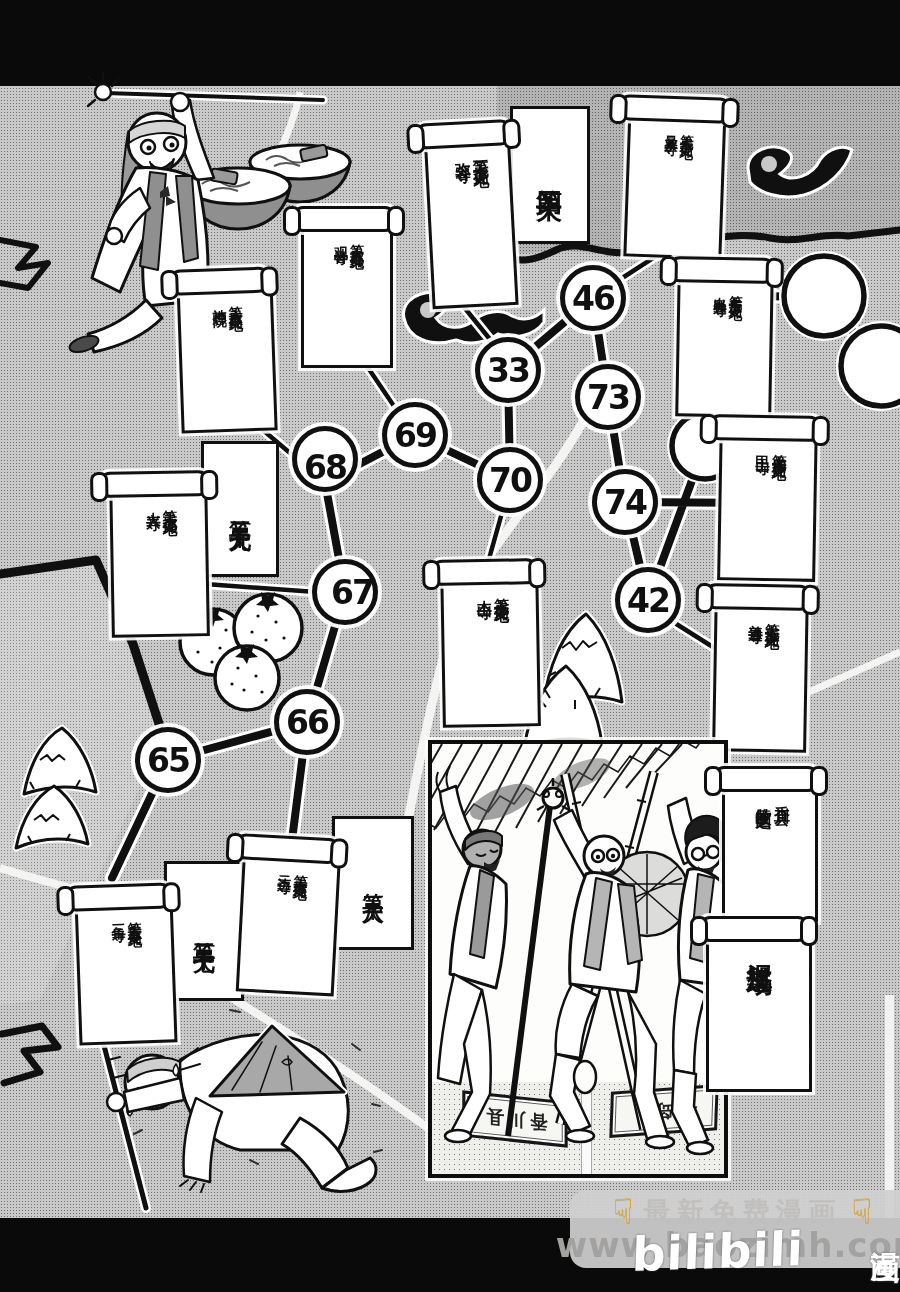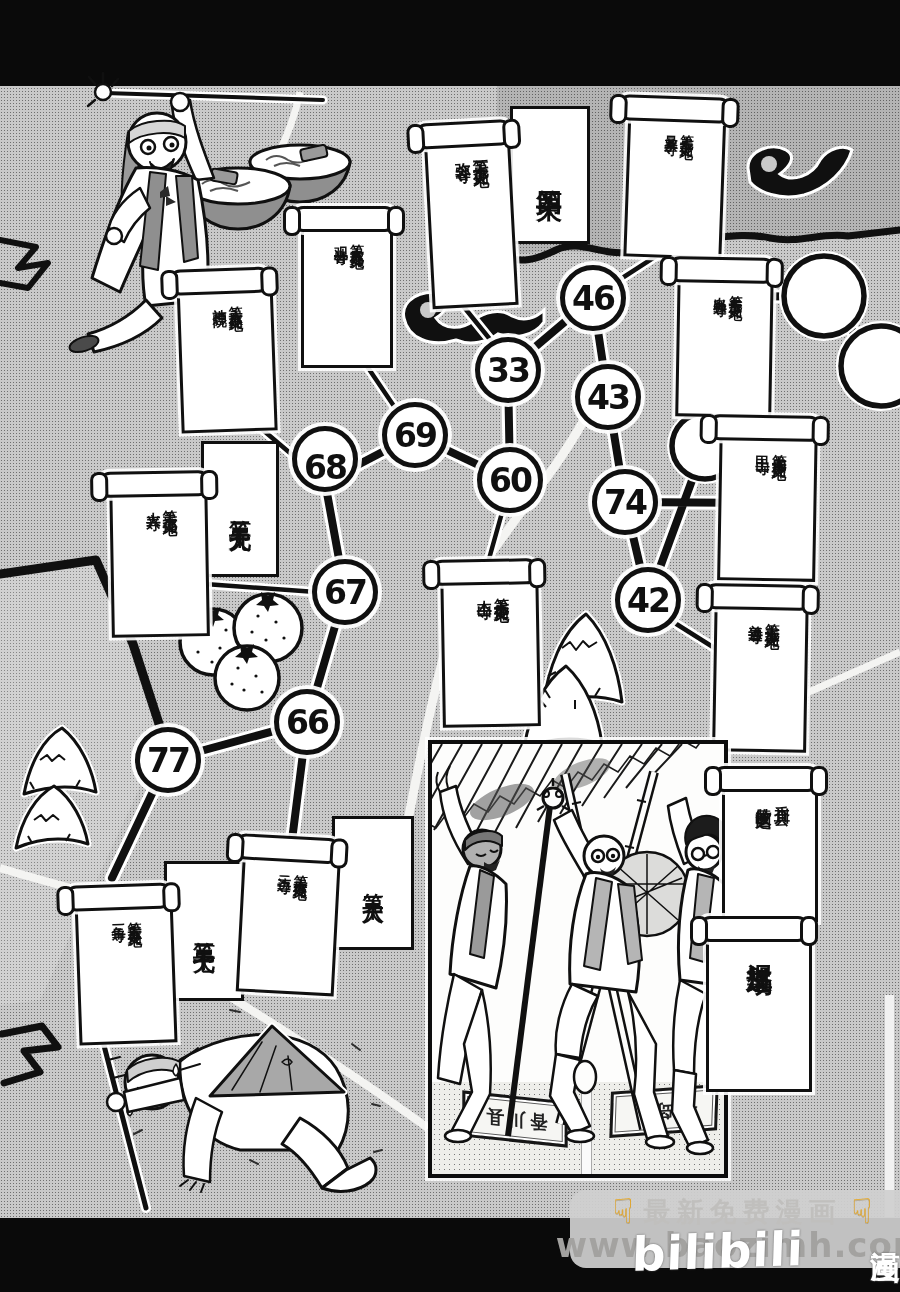--- a/index.html
+++ b/index.html
@@ -263,45 +263,45 @@
       <path d="M188,1180 l-8,6 M196,1182 l-6,8 M204,1184 l-3,8" stroke="#101010" stroke-width="2" fill="none"></path>
       <path d="M300,1118 C322,1130 340,1148 348,1168 L322,1188 C310,1168 296,1152 282,1144 Z" fill="#fff" stroke="#101010" stroke-width="3"></path>
       <path d="M322,1188 C338,1194 358,1192 370,1182 C378,1175 378,1164 370,1158 L346,1170 Z" fill="#fff" stroke="#101010" stroke-width="3"></path>
       <g stroke="#2e2e2e" stroke-width="2" fill="none">
         <path d="M96,1016 l10,-4 M230,1010 l10,2 M352,1044 l8,6 M372,1104 l8,2 M374,1152 l8,-2 M160,1044 l8,-6 M250,1160 l8,4 M142,1130 l-8,4"></path>
       </g>
     </g>
   </svg>
 
   <div class="node" style="left:135px;top:727px;">
-      <span>77</span>
+      <span>65</span>
     </div>
   <div class="node" style="left:274px;top:689px;">
       <span>66</span>
     </div>
-  <div class="node" style="left:312px;top:559px;">
+  <div class="node" style="left:312px;top:559px;justify-content:flex-end;">
       <span>67</span>
     </div>
   <div class="node" style="left:292px;top:426px;align-items:flex-end;">
       <span>68</span>
     </div>
   <div class="node" style="left:382px;top:402px;">
       <span>69</span>
     </div>
   <div class="node" style="left:477px;top:447px;">
-      <span>60</span>
+      <span>70</span>
     </div>
   <div class="node" style="left:475px;top:337px;">
       <span>33</span>
     </div>
   <div class="node" style="left:560px;top:265px;">
       <span>46</span>
     </div>
   <div class="node" style="left:575px;top:364px;">
-      <span>43</span>
+      <span>73</span>
     </div>
   <div class="node" style="left:592px;top:469px;align-items:center;">
       <span>74</span>
     </div>
   <div class="node" style="left:615px;top:567px;">
       <span>42</span>
     </div>
 
   <div class="banner" style="left:510px;top:106px;width:74px;height:132px;">
     <div class="vtext" style="font-size:26px;">第四十天</div>

